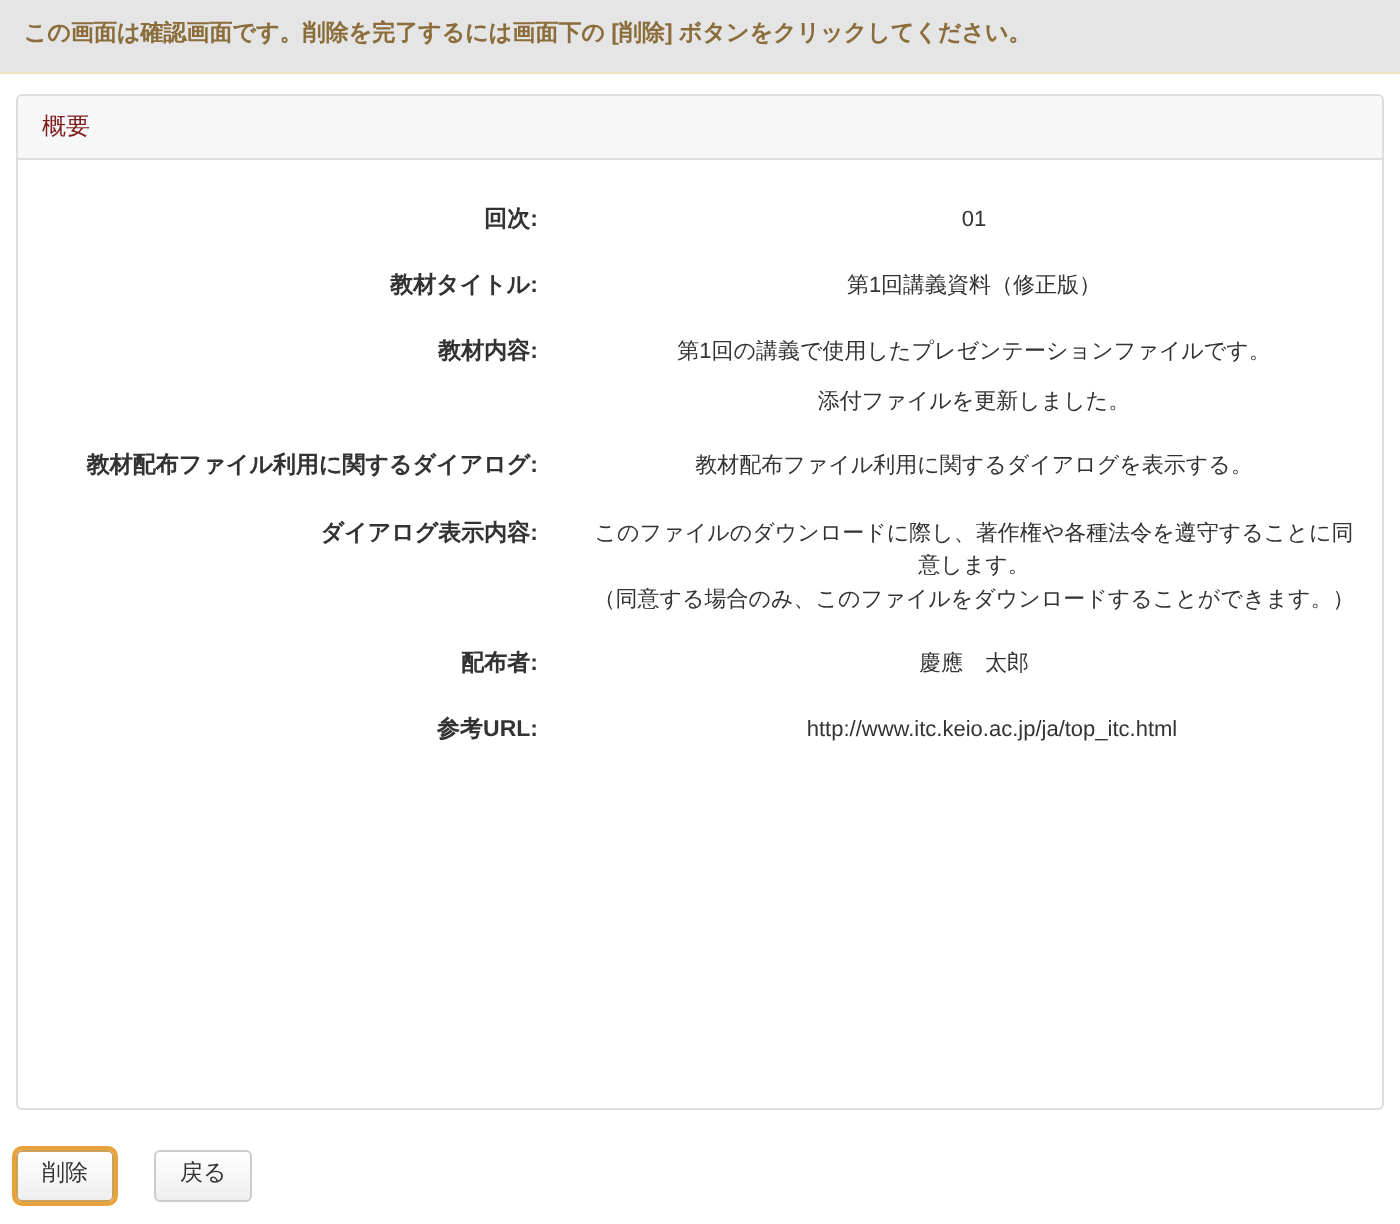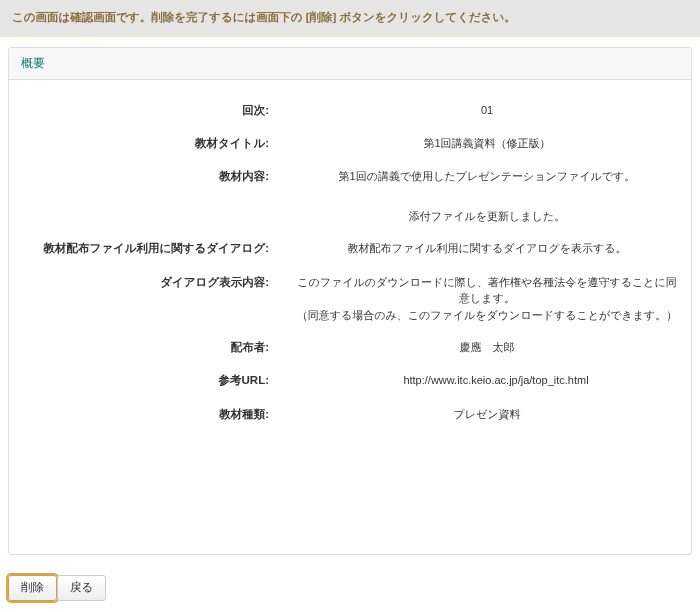--- a/index.html
+++ b/index.html
@@ -33,21 +33,21 @@
     background: #ffffff;
     height: 508px;
     box-sizing: border-box;
     overflow: hidden;
   }
   .panel-heading {
     background: #f7f7f7;
     border-bottom: 1px solid #dddddd;
     padding: 7px 12px;
     font-size: 12px;
-    color: #0f766e;
+    color: #7f1d1d;
   }
   .panel-body {
     padding: 14px 0 0 0;
   }
 
   table.detail {
     width: 100%;
     border-collapse: collapse;
   }
   table.detail tr {
@@ -67,42 +67,42 @@
     text-align: center;
     font-size: 11px;
     color: #333333;
     padding: 8px 10px 8px 12px;
     line-height: 1.5;
   }
   .muted {
     color: #a0a0a0;
   }
   .sub-line {
-    margin-top: 23px;
+    margin-top: 8px;
   }
   .sub-line-small {
     margin-top: 0;
   }
   a.link {
     color: #333333;
     text-decoration: none;
     padding-left: 18px;
   }
 
   .footer-bar {
     position: absolute;
     left: 0;
     top: 575px;
     width: 700px;
     padding: 0;
   }
   .btn-row {
     padding: 0 8px;
     display: flex;
-    gap: 0;
+    gap: 20px;
     align-items: center;
   }
   .btn {
     font-family: "Liberation Sans", sans-serif;
     font-size: 11.5px;
     color: #333333;
     background: linear-gradient(to bottom, #ffffff, #eeeeee);
     border: 1px solid #cccccc;
     border-radius: 3px;
     padding: 4px 12px 5px 12px;
@@ -166,26 +166,20 @@
           <td>
             <div>慶應　太郎</div>
           </td>
         </tr>
         <tr>
           <th>参考URL:</th>
           <td>
             <a class="link" href="#">http://www.itc.keio.ac.jp/ja/top_itc.html</a>
           </td>
         </tr>
-        <tr>
-          <th>教材種類:</th>
-          <td>
-            <div>プレゼン資料</div>
-          </td>
-        </tr>
 
       </tbody>
     </table>
   </div>
 </div>
 
 <div class="footer-bar">
   <div class="btn-row">
     <button class="btn focused">削除</button>
     <button class="btn">戻る</button>

